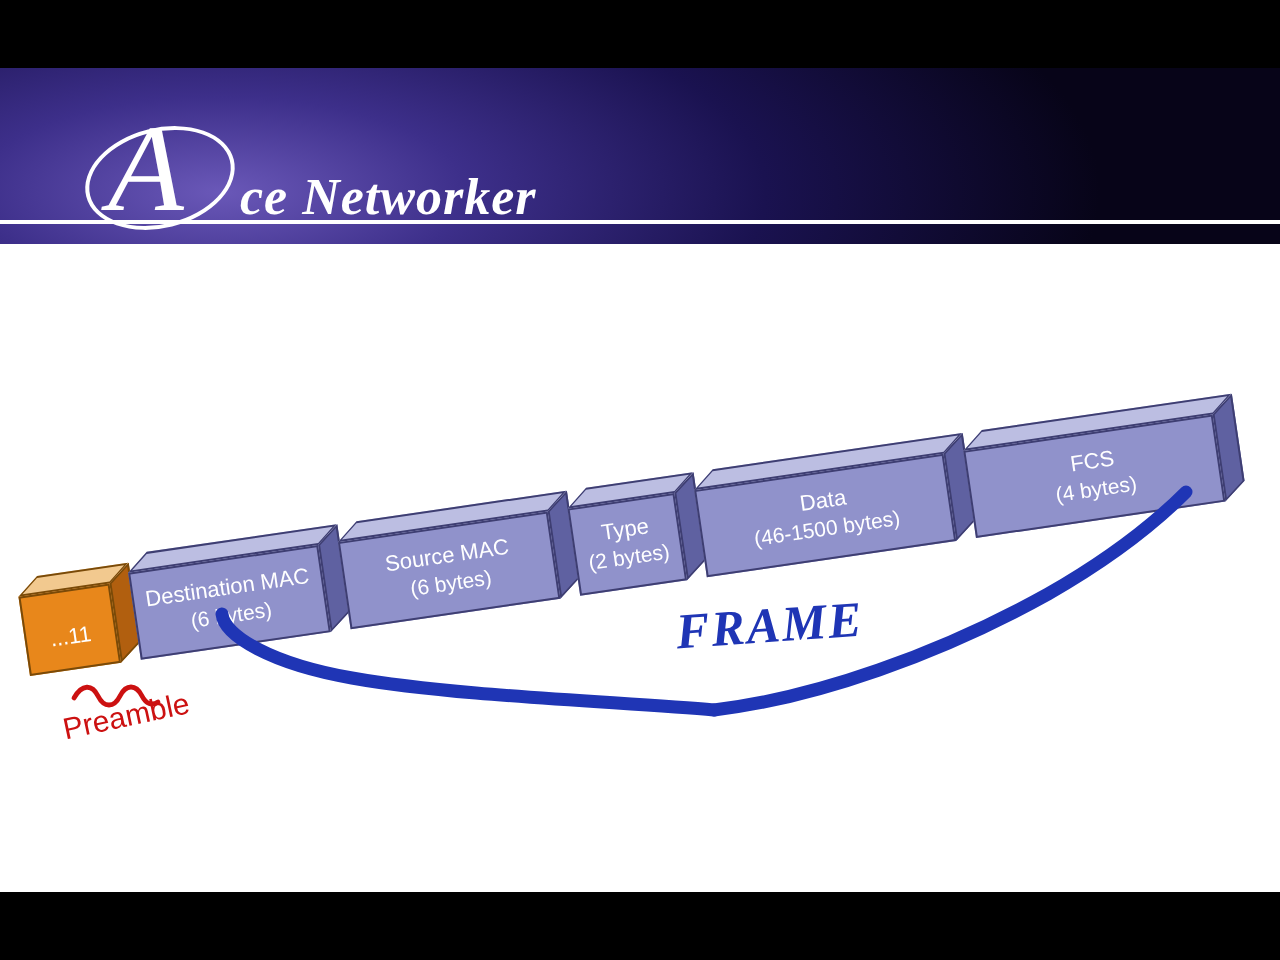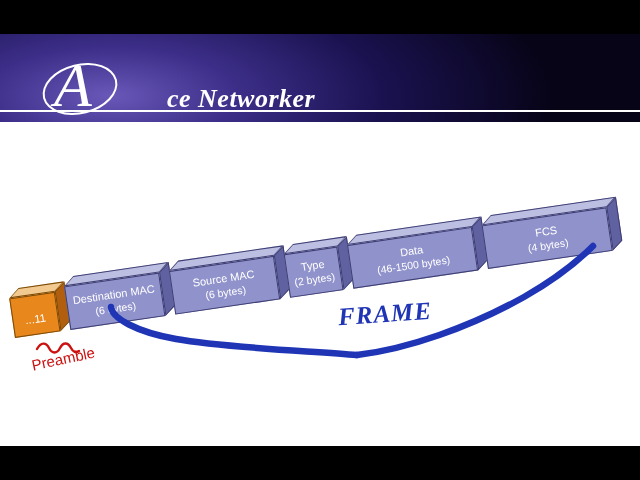--- a/index.html
+++ b/index.html
@@ -31,21 +31,21 @@
     transform: rotate(-14deg);
   }
   .brand-a {
     position: absolute; left: 16px; top: 2px;
     font-family: "Liberation Serif", serif; font-style: italic;
     font-size: 62px; line-height: 62px; color: #fff;
   }
   .brand-rest {
     position: absolute; left: 82px; top: 32px;
     font-family: "Liberation Serif", serif; font-style: italic; font-weight: bold;
-    font-size: 26px; color: #fff; letter-spacing: 0.5px; white-space: nowrap; margin-left: 47px;
+    font-size: 26px; color: #fff; letter-spacing: 0.5px; white-space: nowrap;
   }
 
   
   .boxrow {
     position: absolute; left: 15px; top: 294px; height: 44px;
     display: flex; align-items: flex-end; gap: 10px;
     transform: rotate(-8.3deg); transform-origin: 0% 100%;
   }
   .box3d { position: relative; height: var(--h, 44px); width: var(--w); flex: 0 0 var(--w); }
   .face { position: absolute; }

